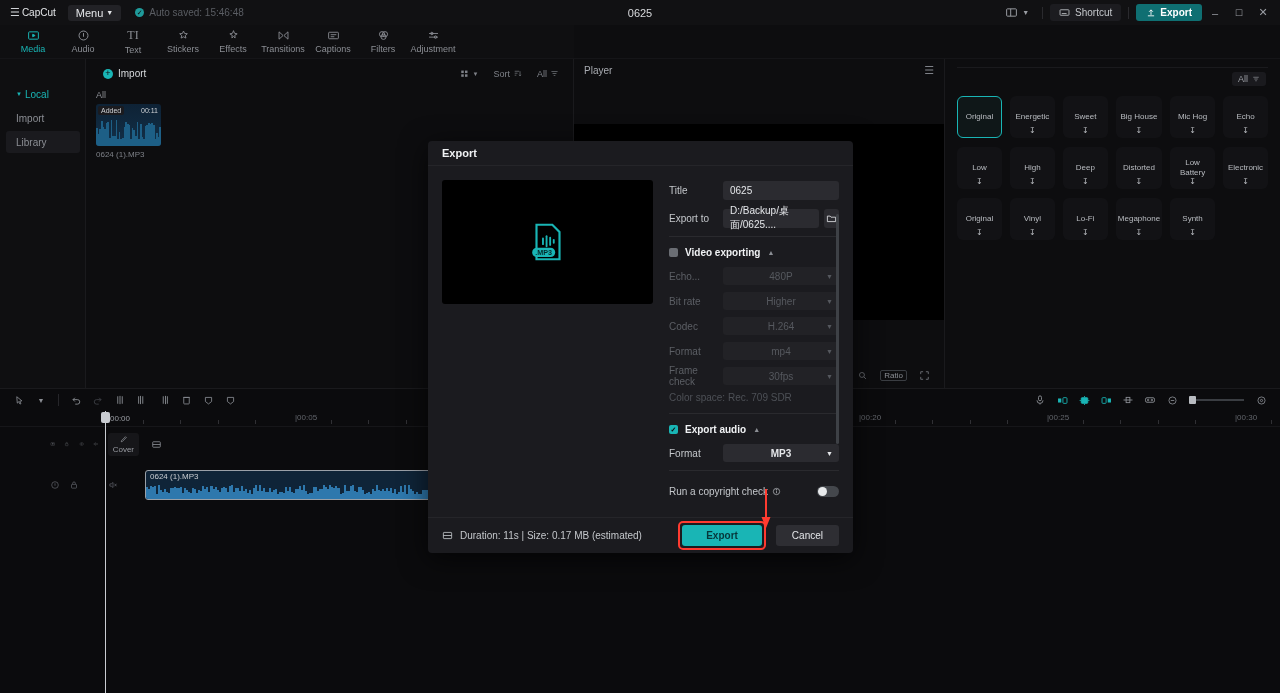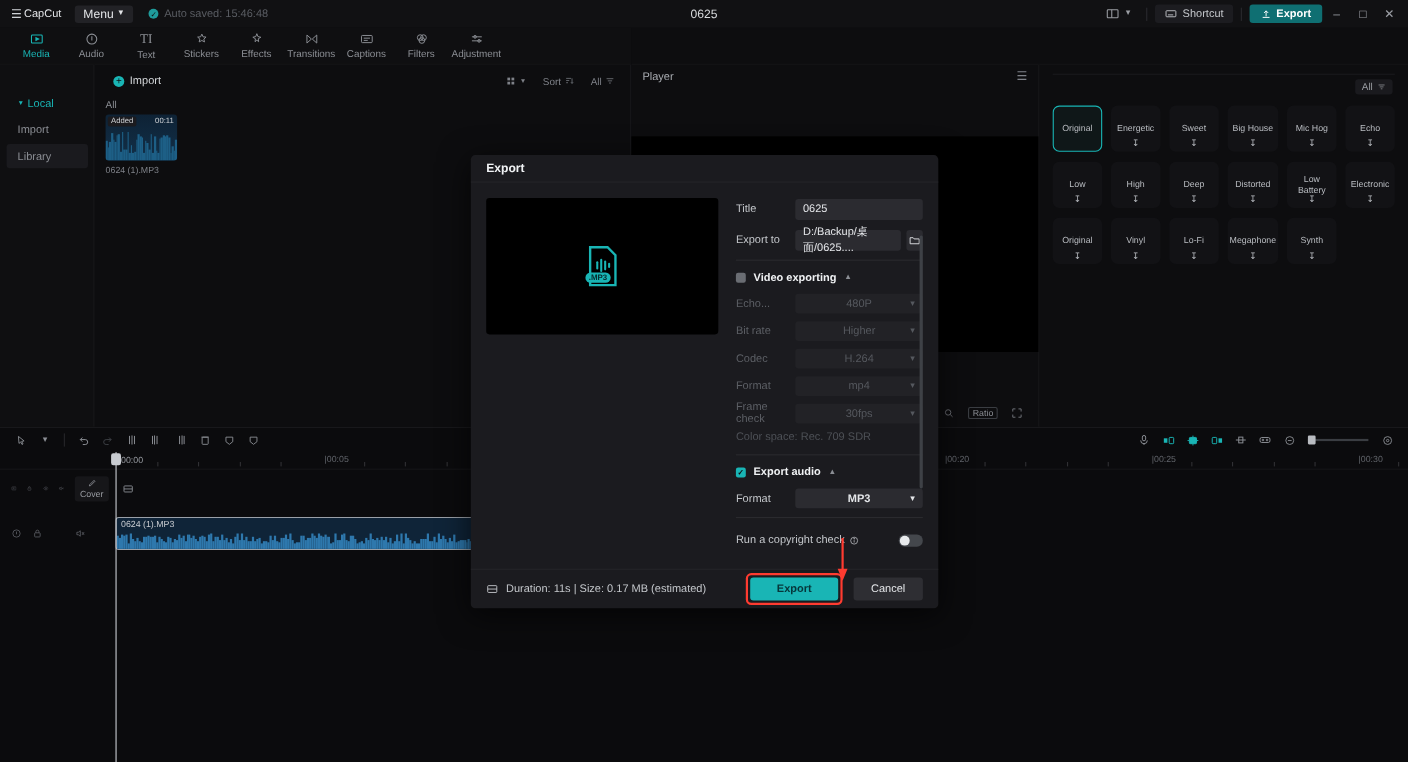--- a/index.html
+++ b/index.html
@@ -123,21 +123,21 @@
   .zoom-slider { width:55px; height:2px; background:#3a3d42; position:relative; margin:0 6px; }
   .zoom-knob { position:absolute; left:0px; top:-3px; width:7px; height:8px; background:#b9bcc1; border-radius:1px; }
   .ruler { height:16px; position:relative; border-bottom:1px solid #161619; }
   .tick-label { position:absolute; top:2px; font-size:8px; color:#62656b; }
   .tick { position:absolute; top:9px; width:1px; height:4px; background:#303034; }
   .playhead { position:absolute; top:0; width:1px; height:285px; background:#c9ccd1; z-index:5; }
   .playhead-grip { position:absolute; top:1px; left:-4px; width:9px; height:11px;
     background:#c9ccd1; border-radius:2px; }
   .time-label-main { position:absolute; top:3px; left:6px; font-size:8px; color:#9a9da3; }
   .tracks { flex:1 1 auto; position:relative; }
-  .track-row { display:flex; height:40px; align-items:center; }
+  .track-row { display:flex; height:40px; align-items:center;padding-left:40px; }
   .track-head { width:105px; flex:0 0 105px; display:flex; align-items:center; gap:9px;
     padding-left:10px; color:#5c5f65; font-size:10px; }
   .cover-btn { display:flex; flex-direction:column; align-items:center; gap:1px;
     background:#161619; border-radius:3px; padding:2px 5px; color:#9a9da3; font-size:8px; margin-left:auto; margin-right:6px; }
   .track-body { flex:1 1 auto; height:100%; display:flex; align-items:center; }
   .main-track-icon { width:22px; height:20px; display:flex; align-items:center;
     justify-content:center; color:#8b8e94; font-size:11px; }
   .audio-clip { height:30px; background:#0f2438; border:1px solid #9aa0a8; border-radius:3px;
     position:relative; overflow:hidden; }
   .clip-name { position:absolute; top:1px; left:4px; font-size:8px; color:#c9ccd1; z-index:2; }

